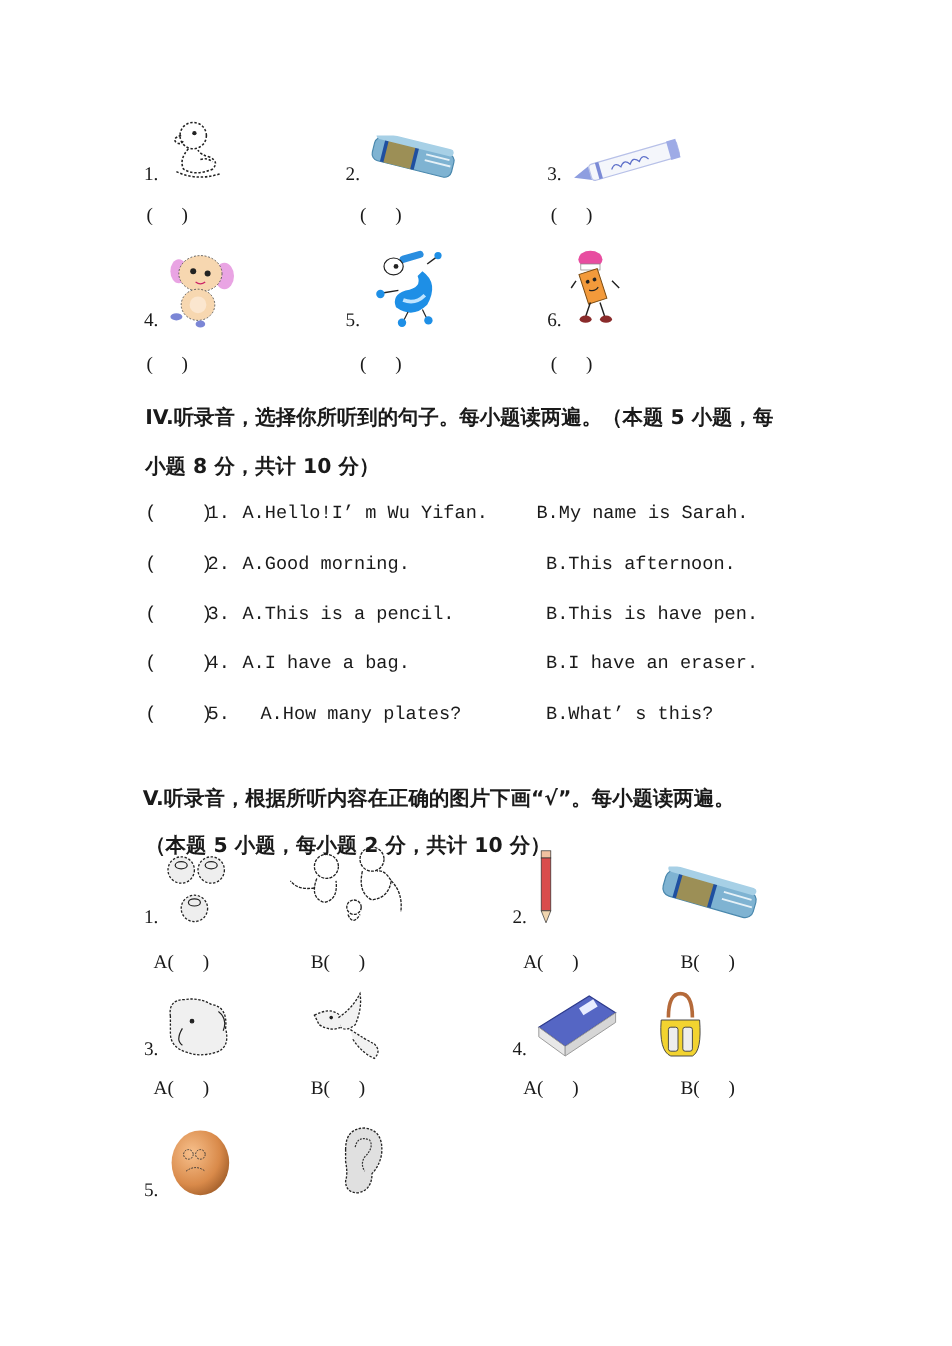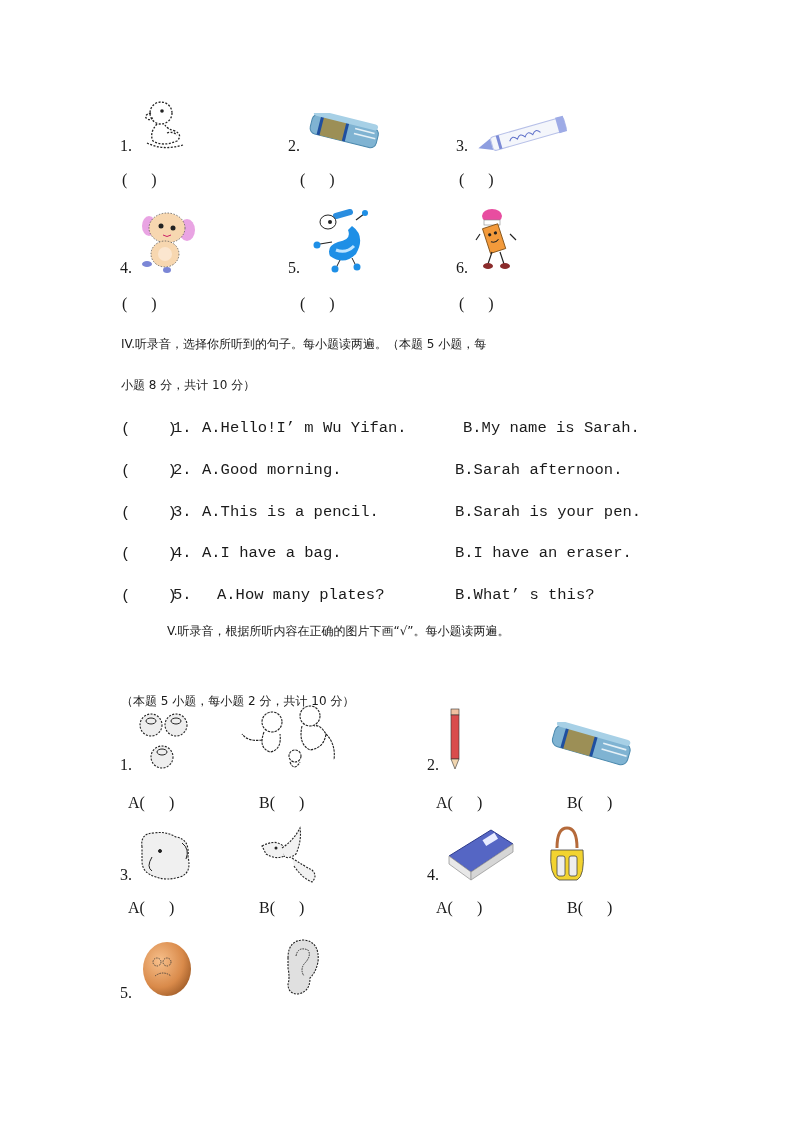--- a/index.html
+++ b/index.html
@@ -1,20 +1,20 @@
 <!DOCTYPE html>
 <html><head>
 <meta charset="utf-8">
 <style>
   html, body { margin: 0; padding: 0; background: #ffffff; }
   body { width: 793px; height: 1122px; position: relative; overflow: hidden; color: #1a1a1a; }
   .abs { position: absolute; }
   .num { font-family: "Liberation Serif", serif; font-size: 16px; }
   .paren { font-family: "Liberation Serif", serif; font-size: 16px; white-space: pre; }
-  .heading { font-family: "DejaVu Sans", sans-serif; font-size: 12px; font-weight: 400; white-space: nowrap; }
+  .heading { font-family: "DejaVu Sans", sans-serif; font-size: 17px; font-weight: 700; white-space: nowrap; }
   .q { font-family: "Liberation Mono", monospace; font-size: 15.5px; white-space: pre; }
   svg { display: block; }
 </style>
 </head>
 <body>
 
 <div>
 
   <span class="abs num" style="left:120px;top:137px;">1.</span>
   <div class="abs" style="left:143px;top:97px;">
@@ -115,38 +115,38 @@
     </svg>
   </div>
   <span class="abs paren" style="left:459px;top:295px;">(      )</span>
 </div>
 
 <div>
   <div class="abs heading" style="left:121px;top:336px;">IV.听录音，选择你所听到的句子。每小题读两遍。（本题 5 小题，每</div>
   <div class="abs heading" style="left:121px;top:377px;">小题 8 分，共计 10 分）</div>
 
   <div class="abs" style="left:121px;top:419px;">
-    <span class="q">(    )</span><span class="q" style="position:absolute;left:52px;">1.</span><span class="q" style="position:absolute;left:81px;">A.Hello!I’ m Wu Yifan.</span><span class="q" style="position:absolute;left:342px;">B.My name is Sarah.</span>
+    <span class="q">(    )</span><span class="q" style="position:absolute;left:52px;">1.</span><span class="q" style="position:absolute;left:81px;">A.Hello!I’ m Wu Yifan.</span><span class="q" style="position:absolute;left:326px;">B.My name is Sarah.</span>
   </div>
   <div class="abs" style="left:121px;top:461px;">
-    <span class="q">(    )</span><span class="q" style="position:absolute;left:52px;">2.</span><span class="q" style="position:absolute;left:81px;">A.Good morning.</span><span class="q" style="position:absolute;left:334px;">B.Sarah afternoon.</span>
+    <span class="q">(    )</span><span class="q" style="position:absolute;left:52px;">2.</span><span class="q" style="position:absolute;left:81px;">A.Good morning.</span><span class="q" style="position:absolute;left:334px;">B.This afternoon.</span>
   </div>
   <div class="abs" style="left:121px;top:503px;">
-    <span class="q">(    )</span><span class="q" style="position:absolute;left:52px;">3.</span><span class="q" style="position:absolute;left:81px;">A.This is a pencil.</span><span class="q" style="position:absolute;left:334px;">B.Sarah is your pen.</span>
+    <span class="q">(    )</span><span class="q" style="position:absolute;left:52px;">3.</span><span class="q" style="position:absolute;left:81px;">A.This is a pencil.</span><span class="q" style="position:absolute;left:334px;">B.This is have pen.</span>
   </div>
   <div class="abs" style="left:121px;top:544px;">
     <span class="q">(    )</span><span class="q" style="position:absolute;left:52px;">4.</span><span class="q" style="position:absolute;left:81px;">A.I have a bag.</span><span class="q" style="position:absolute;left:334px;">B.I have an eraser.</span>
   </div>
   <div class="abs" style="left:121px;top:586px;">
     <span class="q">(    )</span><span class="q" style="position:absolute;left:52px;">5.</span><span class="q" style="position:absolute;left:96px;">A.How many plates?</span><span class="q" style="position:absolute;left:334px;">B.What’ s this?</span>
   </div>
 </div>
 
 <div>
-  <div class="abs heading" style="left:119px;top:623px;margin-left:48px;">V.听录音，根据所听内容在正确的图片下画“√”。每小题读两遍。</div>
+  <div class="abs heading" style="left:119px;top:654px;">V.听录音，根据所听内容在正确的图片下画“√”。每小题读两遍。</div>
   <div class="abs heading" style="left:121px;top:693px;">（本题 5 小题，每小题 2 分，共计 10 分）</div>
 
   <span class="abs num" style="left:120px;top:756px;">1.</span>
   <div class="abs" style="left:138px;top:707px;">
     <svg width="52" height="66" viewBox="0 0 52 66">
       <g fill="#eee" stroke="#222" stroke-width="1.1" stroke-dasharray="2 1.4">
         <circle cx="13" cy="18" r="11"></circle>
           <circle cx="38" cy="18" r="11"></circle>
           <circle cx="24" cy="50" r="11"></circle>
       </g>

